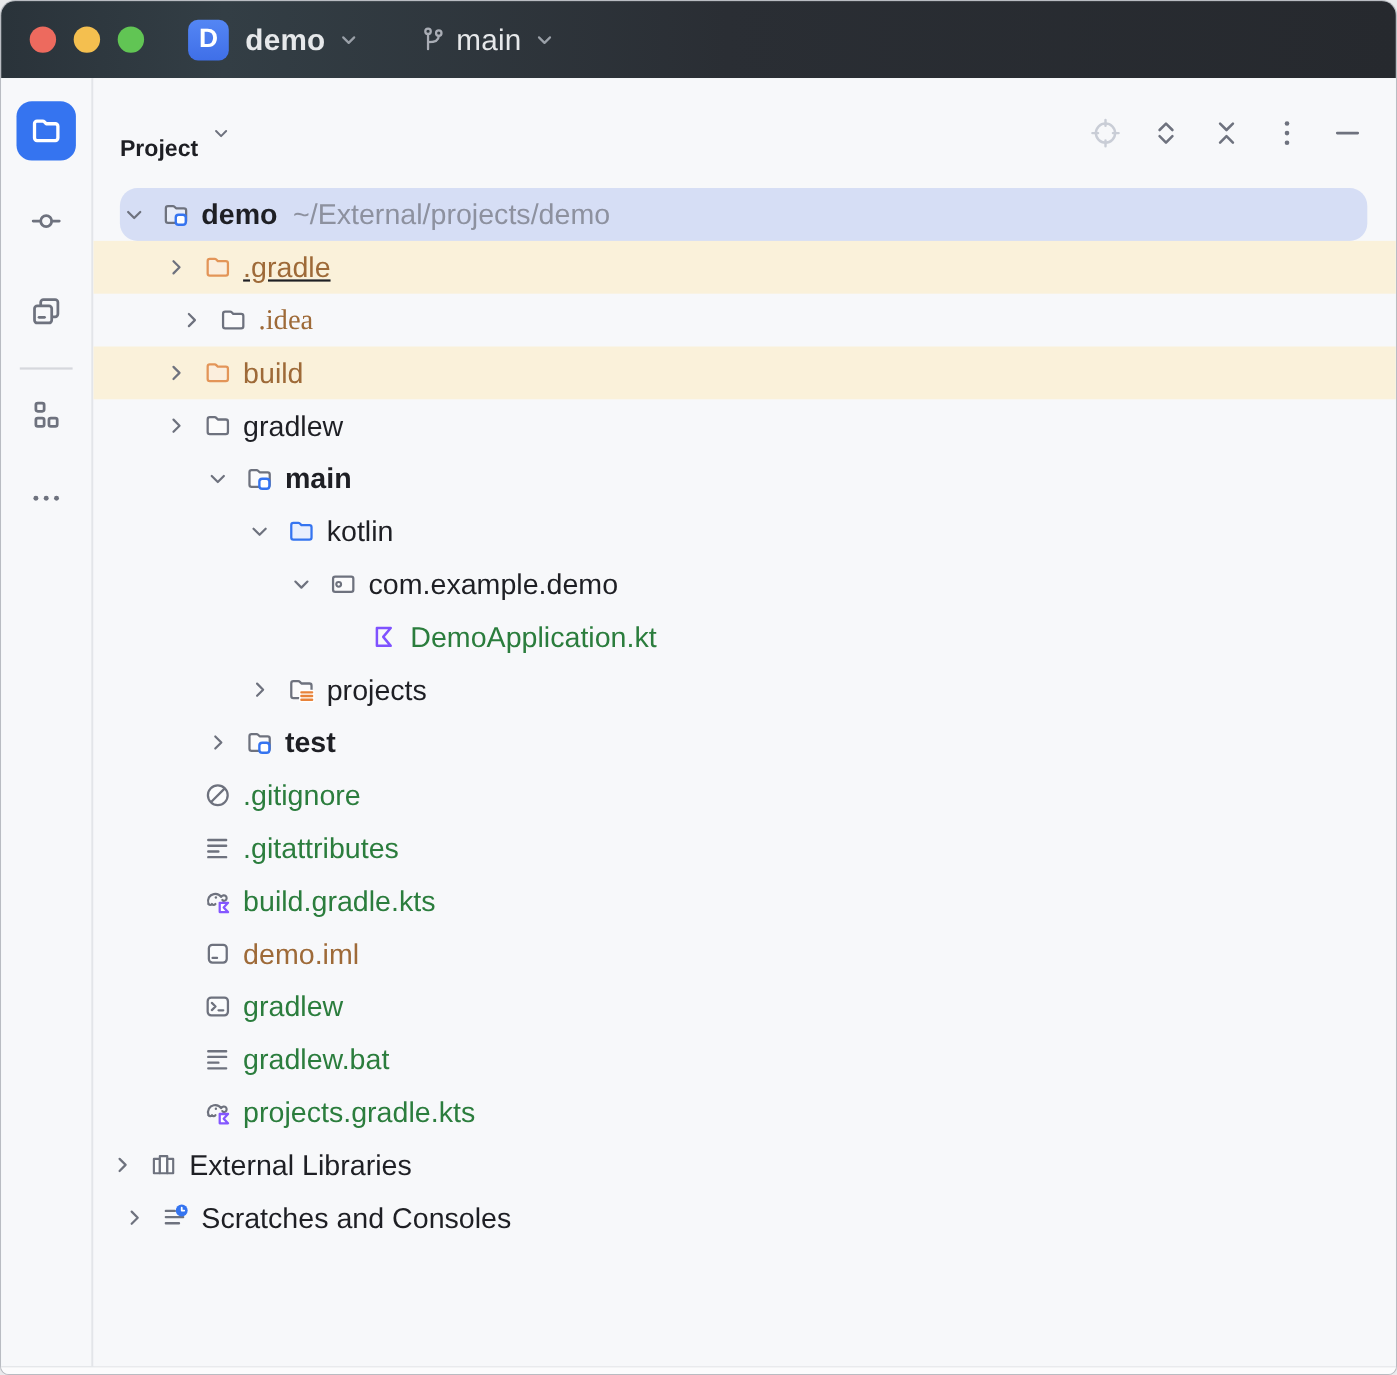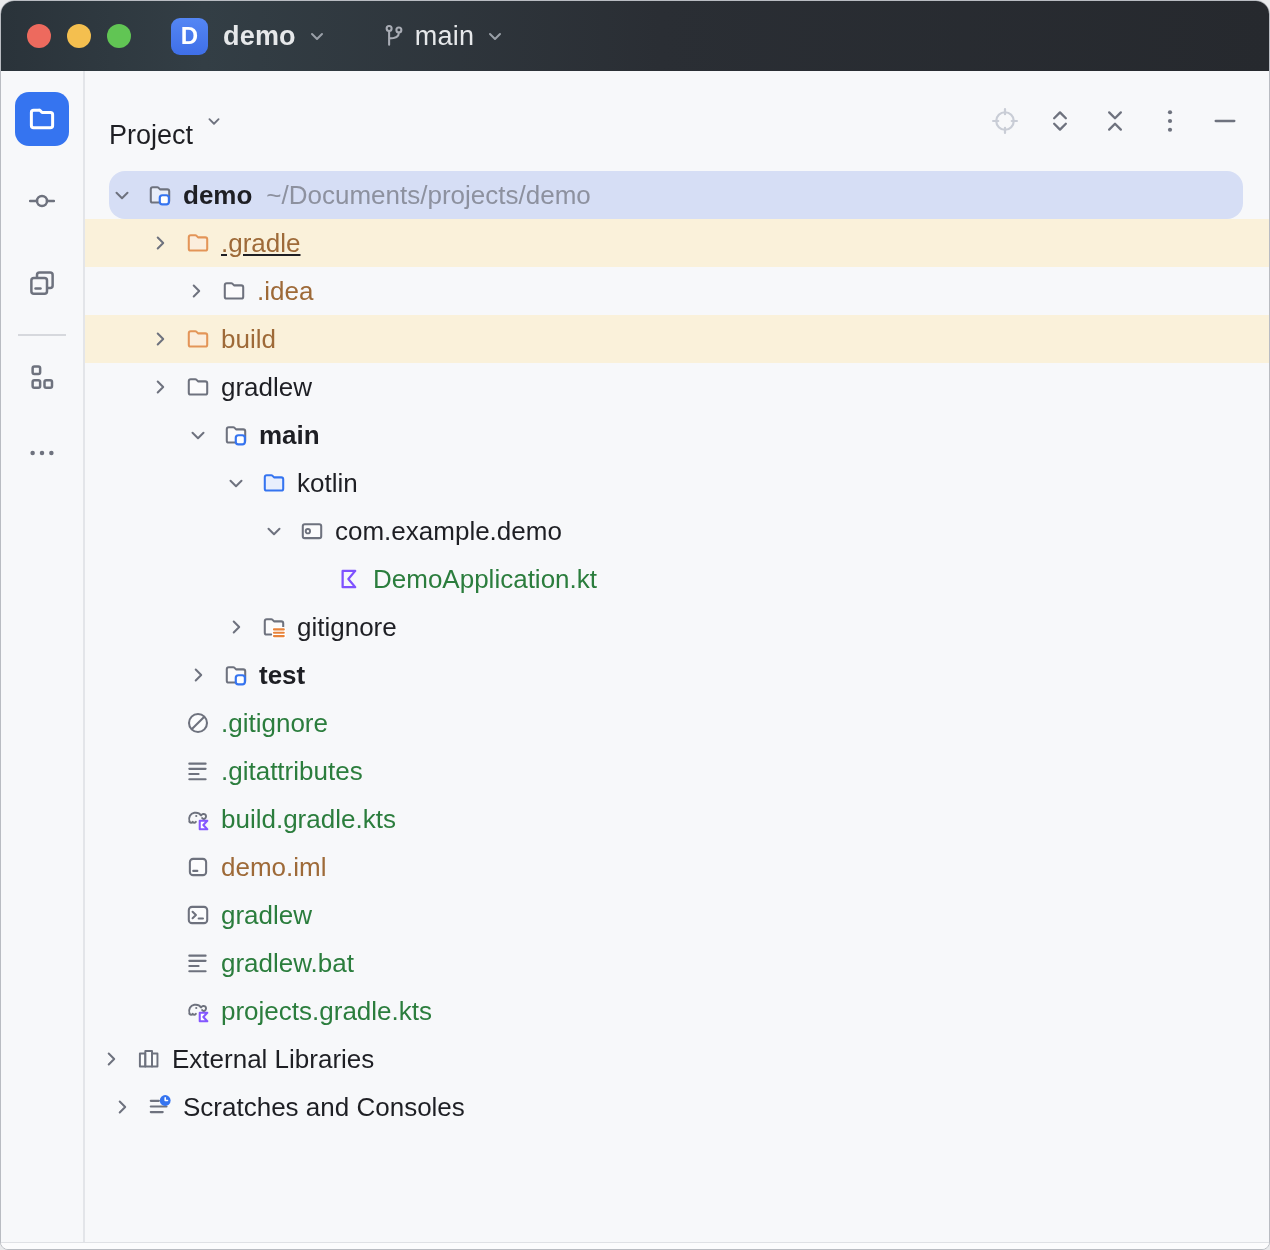--- a/index.html
+++ b/index.html
@@ -54,21 +54,21 @@
   .act-icon{ width:30px; height:30px; display:flex; align-items:center; justify-content:center; }
   .act-gap1{ margin-top:40px; } .act-gap2{ margin-top:52px; }
   .act-divider{ width:48px; border-top:2px solid #d6d8dd; margin-top:36px; }
   .act-gap3{ margin-top:26px; } .act-gap4{ margin-top:46px; }
 
   .tree-panel{ flex:1 1 auto; background:var(--panel-bg,#f7f8fa); position:relative; }
 
   .panel-header{
     height:100px; display:flex; align-items:center; padding:0 30px 0 24px;
   }
-  .panel-title{ font-size:27px; font-weight:400; color:#1e1f24;margin-top:29px; }
+  .panel-title{ font-size:21px; font-weight:700; color:#1e1f24;margin-top:29px; }
   .panel-title-chev{ margin-left:10px; display:flex; }
   .header-actions{ margin-left:auto; display:flex; align-items:center; gap:27px; }
   .ha-icon{ width:28px; height:28px; display:flex; align-items:center; justify-content:center; cursor:pointer; }
 
   
   .tree{ }
   .tree-row{
     height:48px; display:flex; align-items:center; position:relative;
     font-size:26px; color:#1e1f24; white-space:nowrap;
   }
@@ -221,40 +221,40 @@
                   <path d="M6,9.5 l6,6 6,-6" stroke="#6e727e" stroke-width="2.2"></path>
                 </svg>
               </span>
               <span class="tree-icon">
                 <svg width="26" height="26" viewBox="0 0 24 24" fill="none" stroke-linecap="round" stroke-linejoin="round">
                   <path d="M3.5,8 v-1.3 a1.8,1.8 0 0 1 1.8,-1.8 h4.1 a1.8,1.8 0 0 1 1.3,.55 l1.35,1.35 h6.65 a1.8,1.8 0 0 1 1.8,1.8 v8.6 a1.8,1.8 0 0 1 -1.8,1.8 h-13.4 a1.8,1.8 0 0 1 -1.8,-1.8 z" stroke="#6e727e" stroke-width="1.9" fill="rgba(255,255,255,.45)"></path>
                   <rect x="11.8" y="12.2" width="8.4" height="8.4" rx="2.4" fill="#fff" stroke="#3574f0" stroke-width="2"></rect>
                 </svg>
               </span>
               <span class="row-label bold">demo</span>
-              <span class="row-path">~/Documents/projects/demo</span>
+              <span class="row-path">~/External/projects/demo</span>
             </div>
           </div>
           <div class="tree-row excluded">
             <div class="row-inner" style="padding-left: 62px; text-decoration: underline;">
               <span class="chev-box">
                 <svg width="22" height="22" viewBox="0 0 24 24" fill="none" stroke-linecap="round" stroke-linejoin="round">
                   <path d="M9.5,6 l6,6 -6,6" stroke="#6e727e" stroke-width="2.2"></path>
                 </svg>
               </span>
               <span class="tree-icon">
                 <svg width="26" height="26" viewBox="0 0 24 24" fill="none" stroke-linecap="round" stroke-linejoin="round">
                   <path d="M3.5,8 v-1.3 a1.8,1.8 0 0 1 1.8,-1.8 h4.1 a1.8,1.8 0 0 1 1.3,.55 l1.35,1.35 h6.65 a1.8,1.8 0 0 1 1.8,1.8 v8.6 a1.8,1.8 0 0 1 -1.8,1.8 h-13.4 a1.8,1.8 0 0 1 -1.8,-1.8 z" stroke="#e39558" stroke-width="1.9" fill="#fbeedd"></path>
                 </svg>
               </span>
               <span class="row-label c-brown">.gradle</span>
             </div>
           </div>
           <div class="tree-row">
-            <div class="row-inner" style="padding-left: 98px;">
+            <div class="row-inner" style="padding-left: 76px; font-family: Liberation Serif, serif;">
               <span class="chev-box">
                 <svg width="22" height="22" viewBox="0 0 24 24" fill="none" stroke-linecap="round" stroke-linejoin="round">
                   <path d="M9.5,6 l6,6 -6,6" stroke="#6e727e" stroke-width="2.2"></path>
                 </svg>
               </span>
               <span class="tree-icon">
                 <svg width="26" height="26" viewBox="0 0 24 24" fill="none" stroke-linecap="round" stroke-linejoin="round">
                   <path d="M3.5,8 v-1.3 a1.8,1.8 0 0 1 1.8,-1.8 h4.1 a1.8,1.8 0 0 1 1.3,.55 l1.35,1.35 h6.65 a1.8,1.8 0 0 1 1.8,1.8 v8.6 a1.8,1.8 0 0 1 -1.8,1.8 h-13.4 a1.8,1.8 0 0 1 -1.8,-1.8 z" stroke="#6e727e" stroke-width="1.9" fill="rgba(255,255,255,.45)"></path>
                 </svg>
               </span>
@@ -357,21 +357,21 @@
                   <path d="M9.5,6 l6,6 -6,6" stroke="#6e727e" stroke-width="2.2"></path>
                 </svg>
               </span>
               <span class="tree-icon">
                 <svg width="26" height="26" viewBox="0 0 24 24" fill="none" stroke-linecap="round" stroke-linejoin="round">
                   <path d="M3.5,8 v-1.3 a1.8,1.8 0 0 1 1.8,-1.8 h4.1 a1.8,1.8 0 0 1 1.3,.55 l1.35,1.35 h6.65 a1.8,1.8 0 0 1 1.8,1.8 v8.6 a1.8,1.8 0 0 1 -1.8,1.8 h-13.4 a1.8,1.8 0 0 1 -1.8,-1.8 z" stroke="#6e727e" stroke-width="1.9" fill="rgba(255,255,255,.45)"></path>
                   <path d="M12,14.2 h9 M12,17.3 h9 M12,20.4 h9" stroke="#fff" stroke-width="4.4"></path>
                   <path d="M12,14.2 h9 M12,17.3 h9 M12,20.4 h9" stroke="#e8833a" stroke-width="2"></path>
                 </svg>
               </span>
-              <span class="row-label">gitignore</span>
+              <span class="row-label">projects</span>
             </div>
           </div>
           <div class="tree-row">
             <div class="row-inner" style="padding-left: 100px;">
               <span class="chev-box">
                 <svg width="22" height="22" viewBox="0 0 24 24" fill="none" stroke-linecap="round" stroke-linejoin="round">
                   <path d="M9.5,6 l6,6 -6,6" stroke="#6e727e" stroke-width="2.2"></path>
                 </svg>
               </span>
               <span class="tree-icon">

